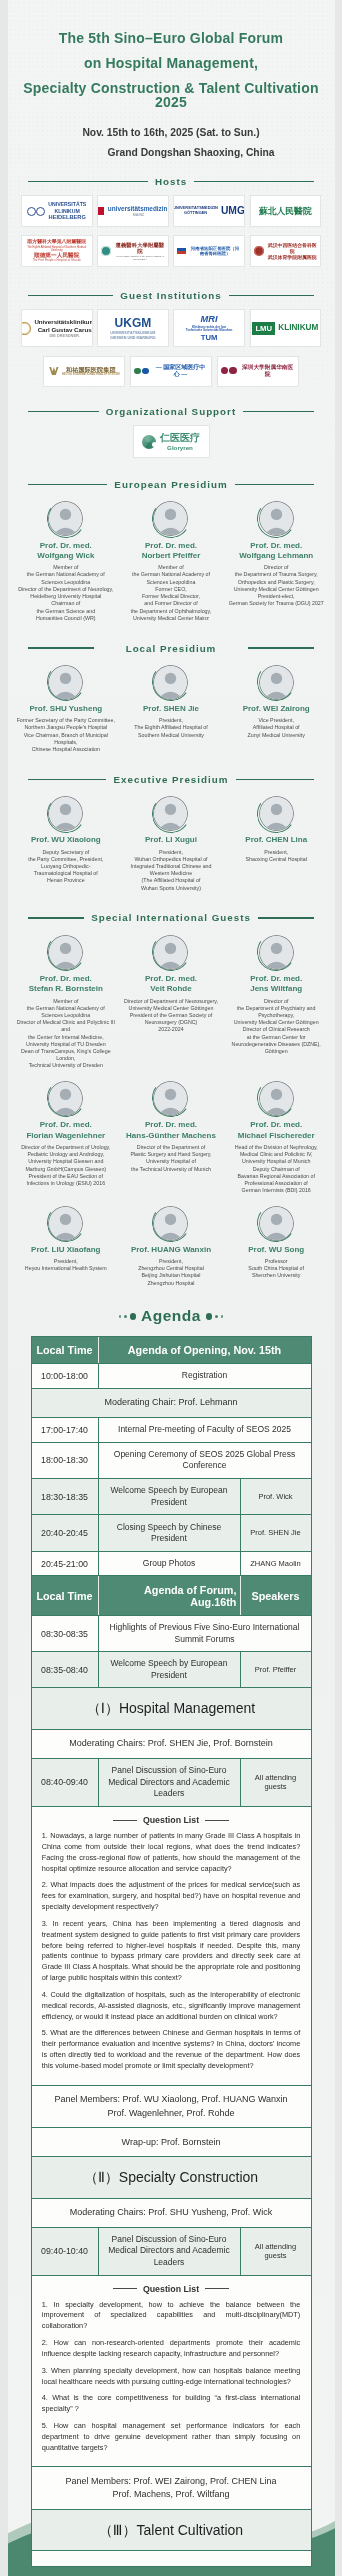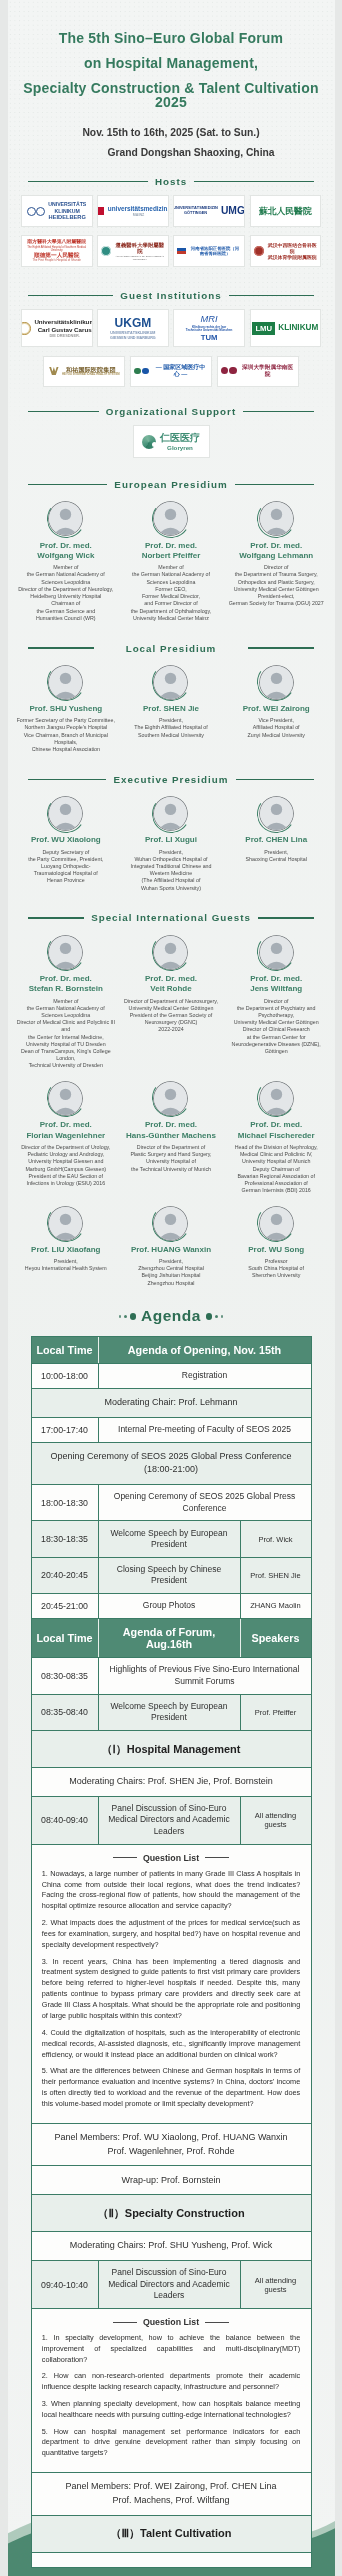--- a/index.html
+++ b/index.html
@@ -66,31 +66,31 @@
   .d3{width:6.2px;height:6.2px;}
 
   .atable{margin:10.3px 23px 0;border:1.5px solid #3b7c66;background:#fdfdfc;}
   .arow{display:grid;border-top:1.3px solid #3b7c66;}
   .arow:first-child{border-top:0;}
   .cols2{grid-template-columns:66px 1fr;}
   .cols3{grid-template-columns:66px 1fr 71px;}
   .fullw{grid-template-columns:1fr;}
   .head{background:#4f8a74;color:#fff;}
   .head .cell{font-weight:800;font-size:10.8px;padding:7.2px 3.1px;}
-  .head .cell+.cell{border-left:1.5px solid #e8efeb;}
+  .head .cell+.cell{border-left:1.5px solid #e8efeb;text-align:right;}
   .cell{display:flex;flex-direction:column;align-items:center;justify-content:center;text-align:center;padding:6.2px 4.1px;}
   .arow:not(.head) .cell+.cell{border-left:1.3px solid #3b7c66;}
   .light{background:#e8efeb;}
   .white{background:#fdfdfc;}
   .time{font-size:8.8px;color:#2f2f2f;}
   .atext{font-size:8.5px;color:#2f2f2f;white-space:pre-line;line-height:1.35;}
   .aspeaker{font-size:7.5px;color:#2f2f2f;}
   .fullw .cell{font-size:9px;color:#2f2f2f;padding:7.2px 5.2px;line-height:1.5;}
   .banner{background:#e8efeb;border-top-width:1.5px;}
-  .banner .cell{font-weight:700;font-size:11px;color:#1f1f1f;padding:9.8px 4.1px;}
+  .banner .cell{font-weight:400;font-size:14px;color:#1f1f1f;padding:9.8px 4.1px;}
   .qwrap{padding:3.1px 10.3px 7.2px;background:#fdfdfc;}
   .qtitle{display:flex;align-items:center;justify-content:center;gap:6.2px;margin:5.2px 0 1px;font-weight:700;font-size:8.8px;color:#333;}
   .qtitle .ln{width:24px;height:0.9px;background:#4a4a4a;}
   .qwrap p{margin:5.7px 0;font-size:7.3px;line-height:1.5;color:#2d2d2d;text-align:justify;}
 
   .wave{position:absolute;left:0;right:0;bottom:0;z-index:0;height:90px;}
   .wave svg{display:block;width:100%;height:100%;}
 </style>
 </head>
 <body>
@@ -187,21 +187,21 @@
         </div>
         <div class="logo-card">
           <div class="logo-lines">
             <span class="logo-line" style="font-size: 12px; color: rgb(29, 79, 145); font-weight: 700;">UKGM</span>
             <span class="logo-line" style="font-size: 3.7px; color: rgb(125, 148, 181); font-weight: 600;">UNIVERSITÄTSKLINIKUM</span>
             <span class="logo-line" style="font-size: 3.7px; color: rgb(125, 148, 181); font-weight: 600;">GIESSEN UND MARBURG</span>
           </div>
         </div>
         <div class="logo-card">
           <div class="logo-lines">
-            <span class="logo-line" style="font-size: 9.3px; color: rgb(36, 86, 168); font-weight: 400; font-style: italic;">MRI</span>
+            <span class="logo-line" style="font-size: 9.3px; color: rgb(36, 86, 168); font-weight: 700; font-style: italic;">MRI</span>
             <span class="logo-line" style="font-size: 3px; color: rgb(36, 86, 168); font-weight: 600;">Klinikum rechts der Isar
 Technische Universität München</span>
             <span class="logo-line" style="font-size: 7.7px; color: rgb(36, 86, 168); font-weight: 800;">TUM</span>
           </div>
         </div>
         <div class="logo-card">
           <div class="logo-lines row">
             <span class="logo-line blk" style="font-size: 7.7px; color: rgb(255, 255, 255); font-weight: 800; background: rgb(28, 125, 70);">LMU</span>
             <span class="logo-line" style="font-size: 8.2px; color: rgb(28, 125, 70); font-weight: 700;">KLINIKUM</span>
           </div>
@@ -664,25 +664,20 @@
           <div class="cell ">
             <span>Moderating Chair:  Prof. Lehmann</span>
           </div>
         </div>
         <div class="arow cols2 white">
           <div class="cell time">
             <span>17:00-17:40</span>
           </div>
           <div class="cell atext"><span>Internal Pre-meeting of Faculty of SEOS 2025</span></div>
         </div>
-        <div class="arow fullw light">
-          <div class="cell ">
-            <span>Opening Ceremony of SEOS 2025 Global Press Conference (18:00-21:00)</span>
-          </div>
-        </div>
         <div class="arow cols2 white">
           <div class="cell time">
             <span>18:00-18:30</span>
           </div>
           <div class="cell atext"><span>Opening Ceremony of SEOS 2025 Global Press Conference</span></div>
         </div>
         <div class="arow cols3 light">
           <div class="cell time">
             <span>18:30-18:35</span>
           </div>
@@ -803,20 +798,21 @@
         <div class="arow fullw white">
           <div class="qwrap">
             <div class="qtitle">
               <span class="ln"></span>
               <span>Question List</span>
               <span class="ln"></span>
             </div>
             <p>1. In specialty development, how to achieve the balance between the improvement of specialized capabilities and multi-disciplinary(MDT) collaboration?</p>
             <p>2. How can non-research-oriented departments promote their academic influence despite lacking research capacity, infrastructure and personnel?</p>
             <p>3. When planning specialty development, how can hospitals balance meeting local healthcare needs with pursuing cutting-edge international technologies?</p>
+            <p>4. What is the core competitiveness for building  “a first-class international specialty” ?</p>
             <p>5. How can hospital management set performance indicators for each department to drive genuine development rather than simply focusing on quantitative targets?</p>
           </div>
         </div>
         <div class="arow fullw white">
           <div class="cell">
             <div>Panel Members: Prof. WEI Zairong, Prof. CHEN Lina</div>
             <div>Prof. Machens, Prof. Wiltfang</div>
           </div>
         </div>
         <div class="arow fullw banner">

